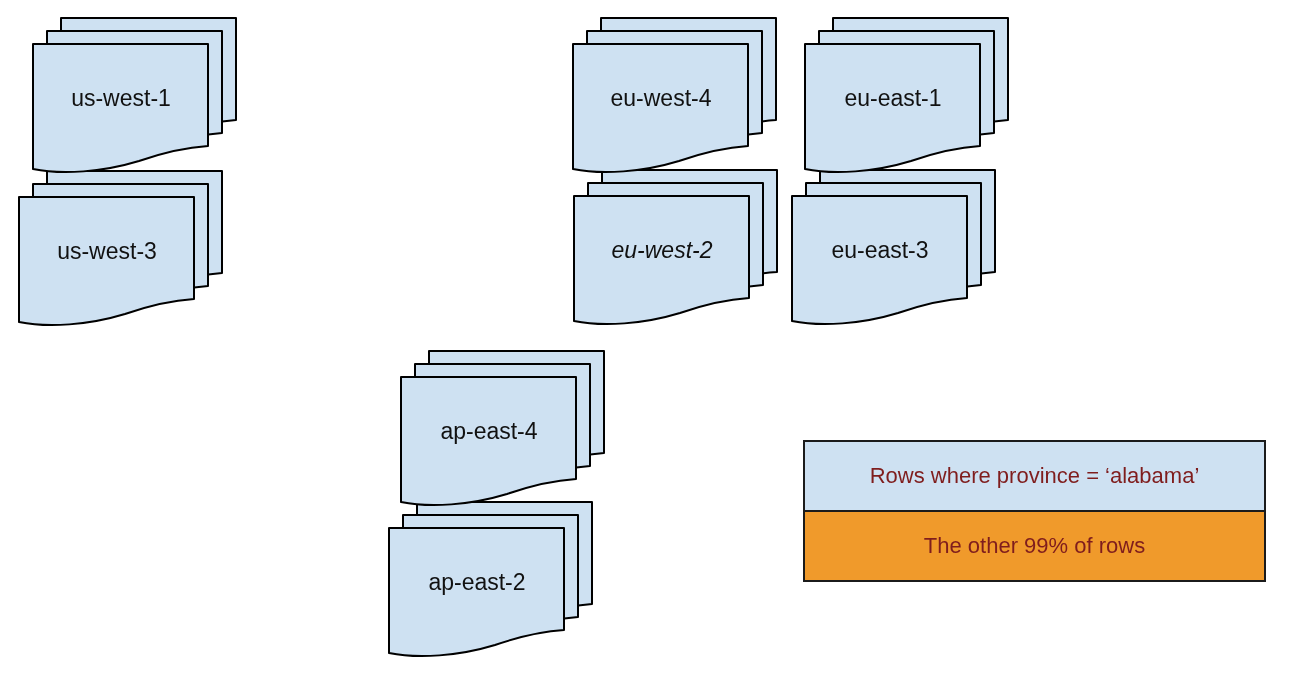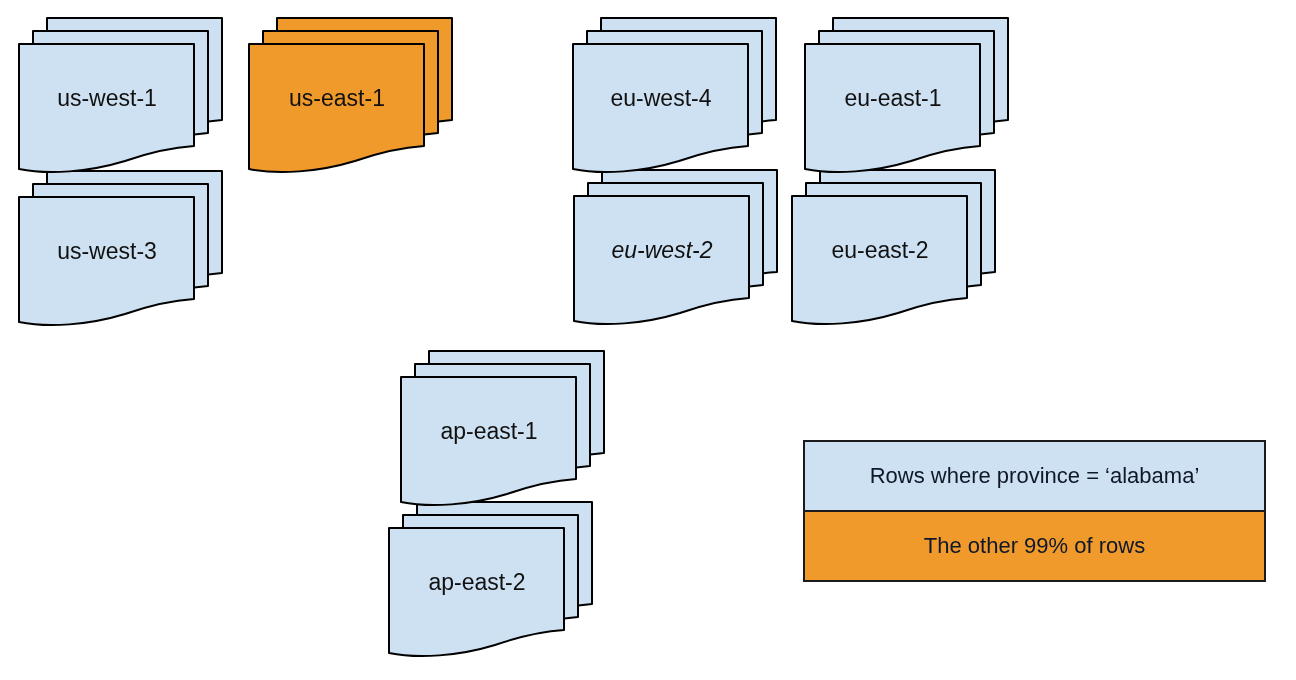--- a/index.html
+++ b/index.html
@@ -61,21 +61,21 @@
     display: flex;
     flex-direction: column;
     z-index: 3;
   }
   .legend-row {
     flex: 1 1 50%;
     display: flex;
     align-items: center;
     justify-content: center;
     font-size: 22px;
-    color: #0f172a;
+    color: #7f1d1d;
   }
   .legend-row.alabama {
     background: var(--doc-fill, #cee1f2);
     border-bottom: 2px solid #1b1b1b;
   }
   .legend-row.other {
     background: var(--highlight-fill, #f09a2b);
   }
 </style>
 </head>
@@ -107,40 +107,32 @@
     </svg>
     <div class="stack-label">eu-west-2</div>
   </div>
 
   <div class="stack z1" style="left:791px; top:169px;">
     <svg width="206" height="162" viewBox="0 0 206 162">
       <use class="sheet" href="#doc-sheet" transform="translate(28,0)"></use>
       <use class="sheet" href="#doc-sheet" transform="translate(14,13)"></use>
       <use class="sheet" href="#doc-sheet" transform="translate(0,26)"></use>
     </svg>
-    <div class="stack-label">eu-east-2</div>
+    <div class="stack-label">eu-east-3</div>
   </div>
 
-  <div class="stack z2" style="left:18px; top:17px;">
+  <div class="stack z2" style="left:32px; top:17px;">
     <svg width="206" height="162" viewBox="0 0 206 162">
       <use class="sheet" href="#doc-sheet" transform="translate(28,0)"></use>
       <use class="sheet" href="#doc-sheet" transform="translate(14,13)"></use>
       <use class="sheet" href="#doc-sheet" transform="translate(0,26)"></use>
     </svg>
     <div class="stack-label">us-west-1</div>
   </div>
 
-  <div class="stack z2 highlight" style="left:248px; top:17px;">
-    <svg width="206" height="162" viewBox="0 0 206 162">
-      <use class="sheet" href="#doc-sheet" transform="translate(28,0)"></use>
-      <use class="sheet" href="#doc-sheet" transform="translate(14,13)"></use>
-      <use class="sheet" href="#doc-sheet" transform="translate(0,26)"></use>
-    </svg>
-    <div class="stack-label">us-east-1</div>
-  </div>
 
   <div class="stack z2" style="left:572px; top:17px;">
     <svg width="206" height="162" viewBox="0 0 206 162">
       <use class="sheet" href="#doc-sheet" transform="translate(28,0)"></use>
       <use class="sheet" href="#doc-sheet" transform="translate(14,13)"></use>
       <use class="sheet" href="#doc-sheet" transform="translate(0,26)"></use>
     </svg>
     <div class="stack-label">eu-west-4</div>
   </div>
 
@@ -161,21 +153,21 @@
     </svg>
     <div class="stack-label">ap-east-2</div>
   </div>
 
   <div class="stack z2" style="left:400px; top:350px;">
     <svg width="206" height="162" viewBox="0 0 206 162">
       <use class="sheet" href="#doc-sheet" transform="translate(28,0)"></use>
       <use class="sheet" href="#doc-sheet" transform="translate(14,13)"></use>
       <use class="sheet" href="#doc-sheet" transform="translate(0,26)"></use>
     </svg>
-    <div class="stack-label">ap-east-1</div>
+    <div class="stack-label">ap-east-4</div>
   </div>
 
   <div id="legend">
     <div class="legend-row alabama">
       <span>Rows where province = ‘alabama’</span>
     </div>
     <div class="legend-row other">
       <span>The other 99% of rows</span>
     </div>
   </div>

